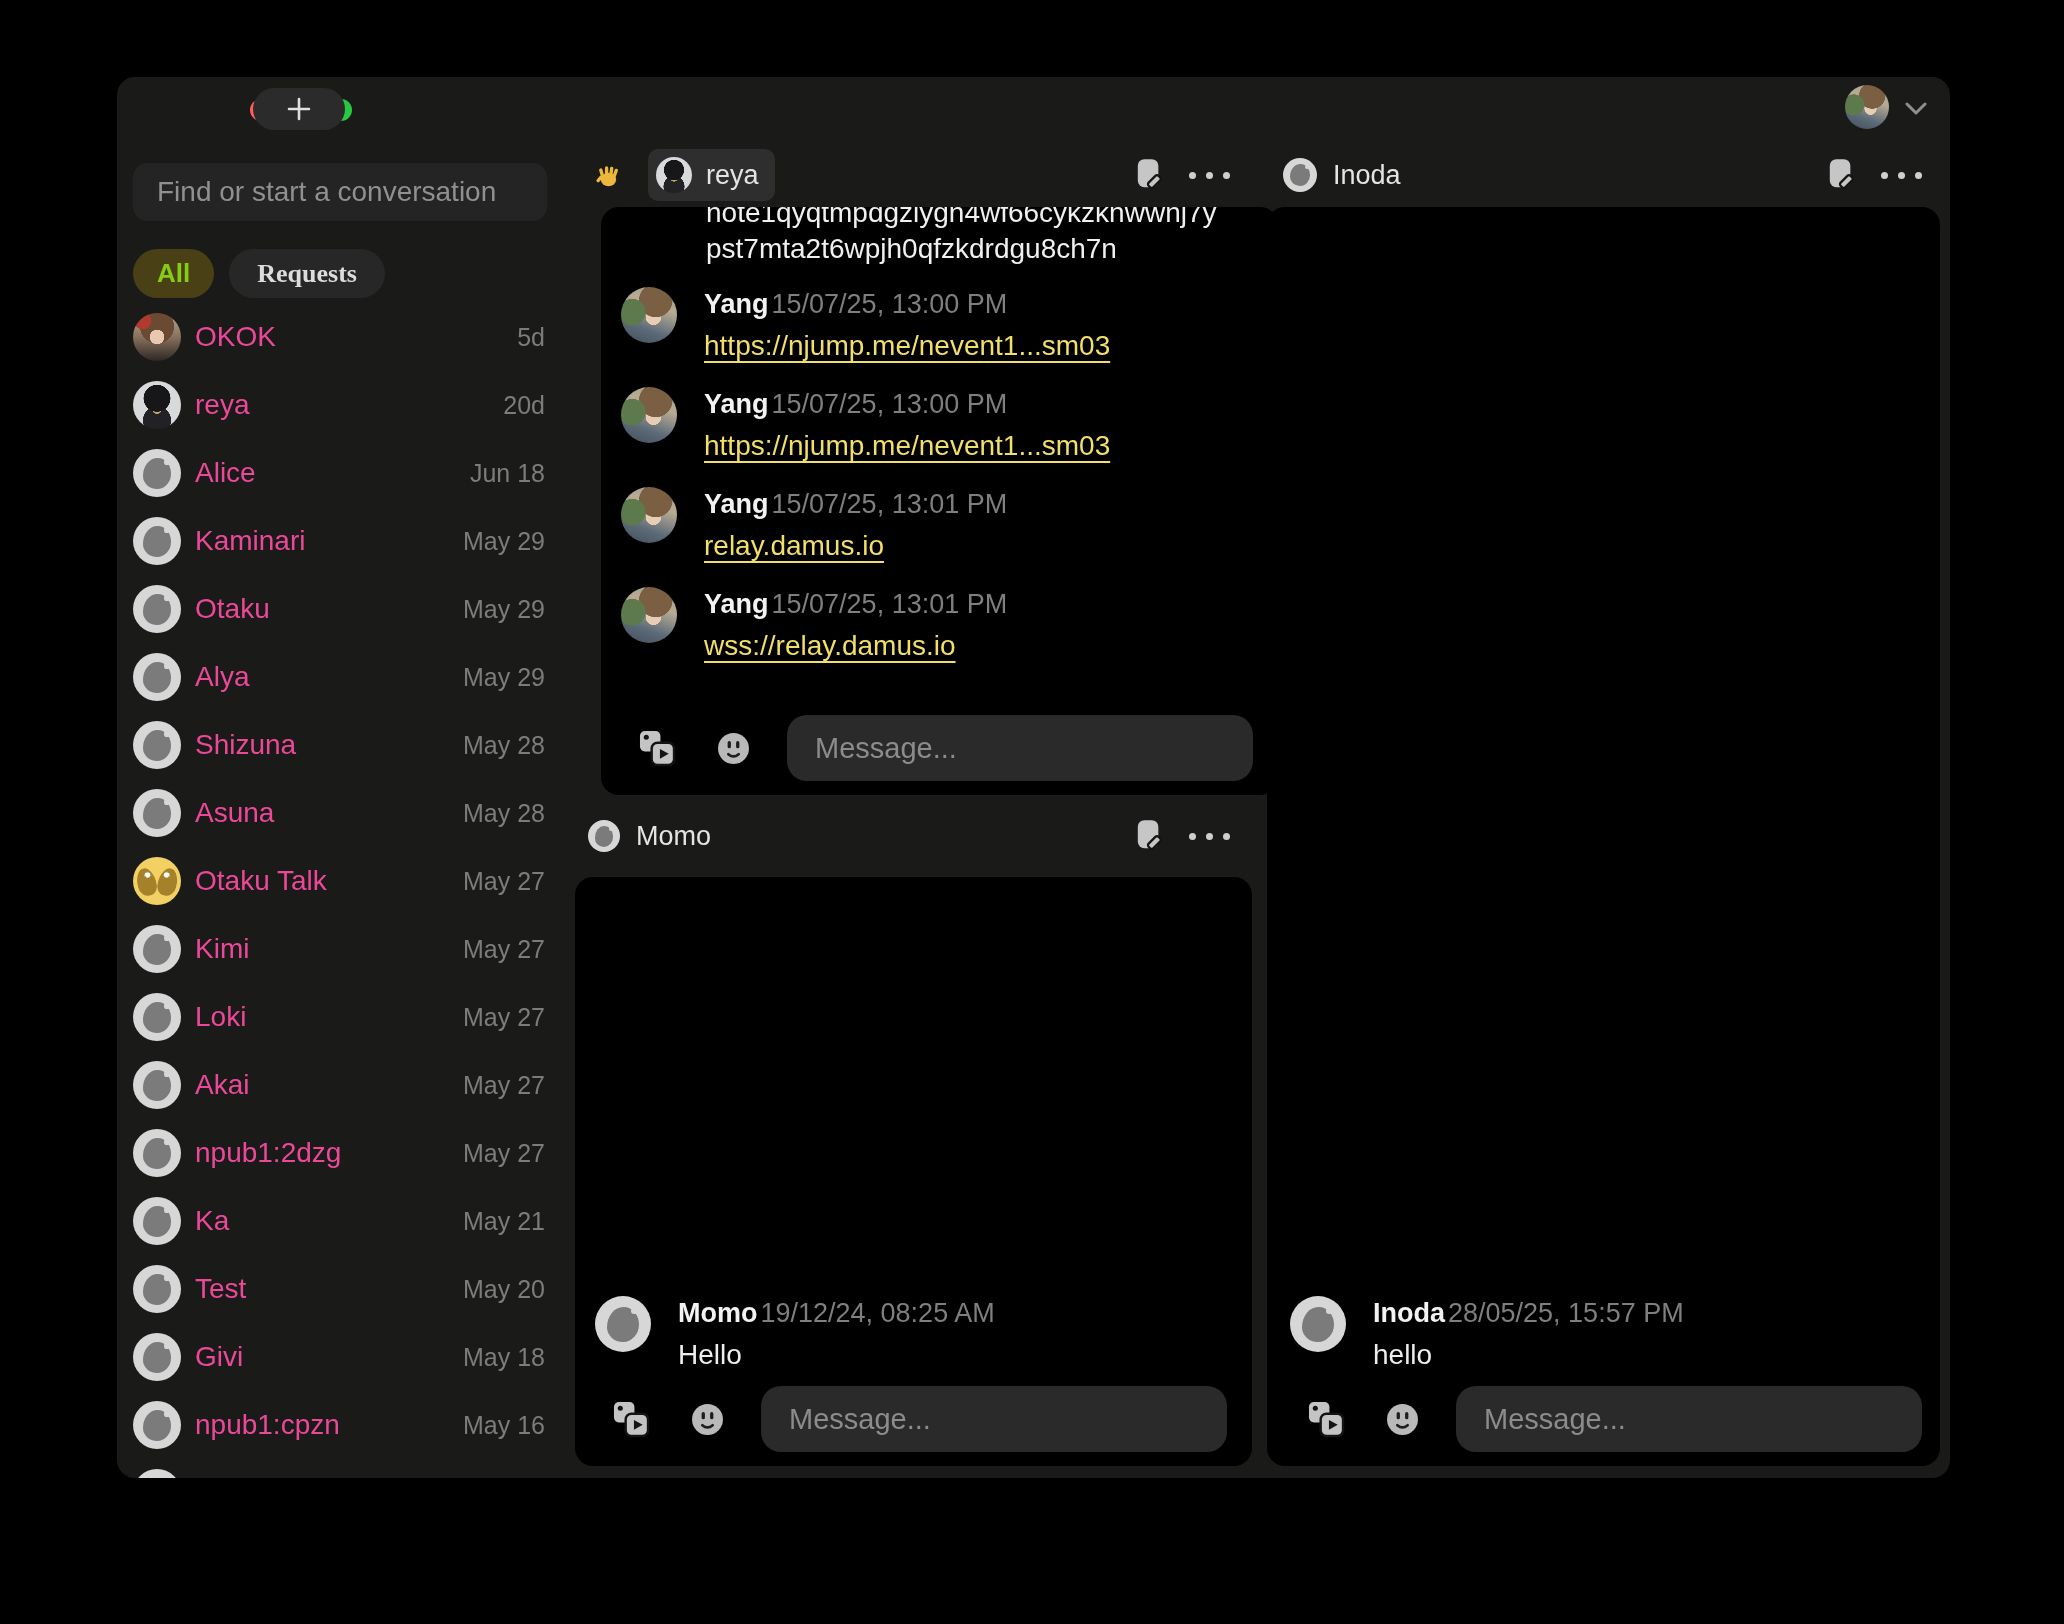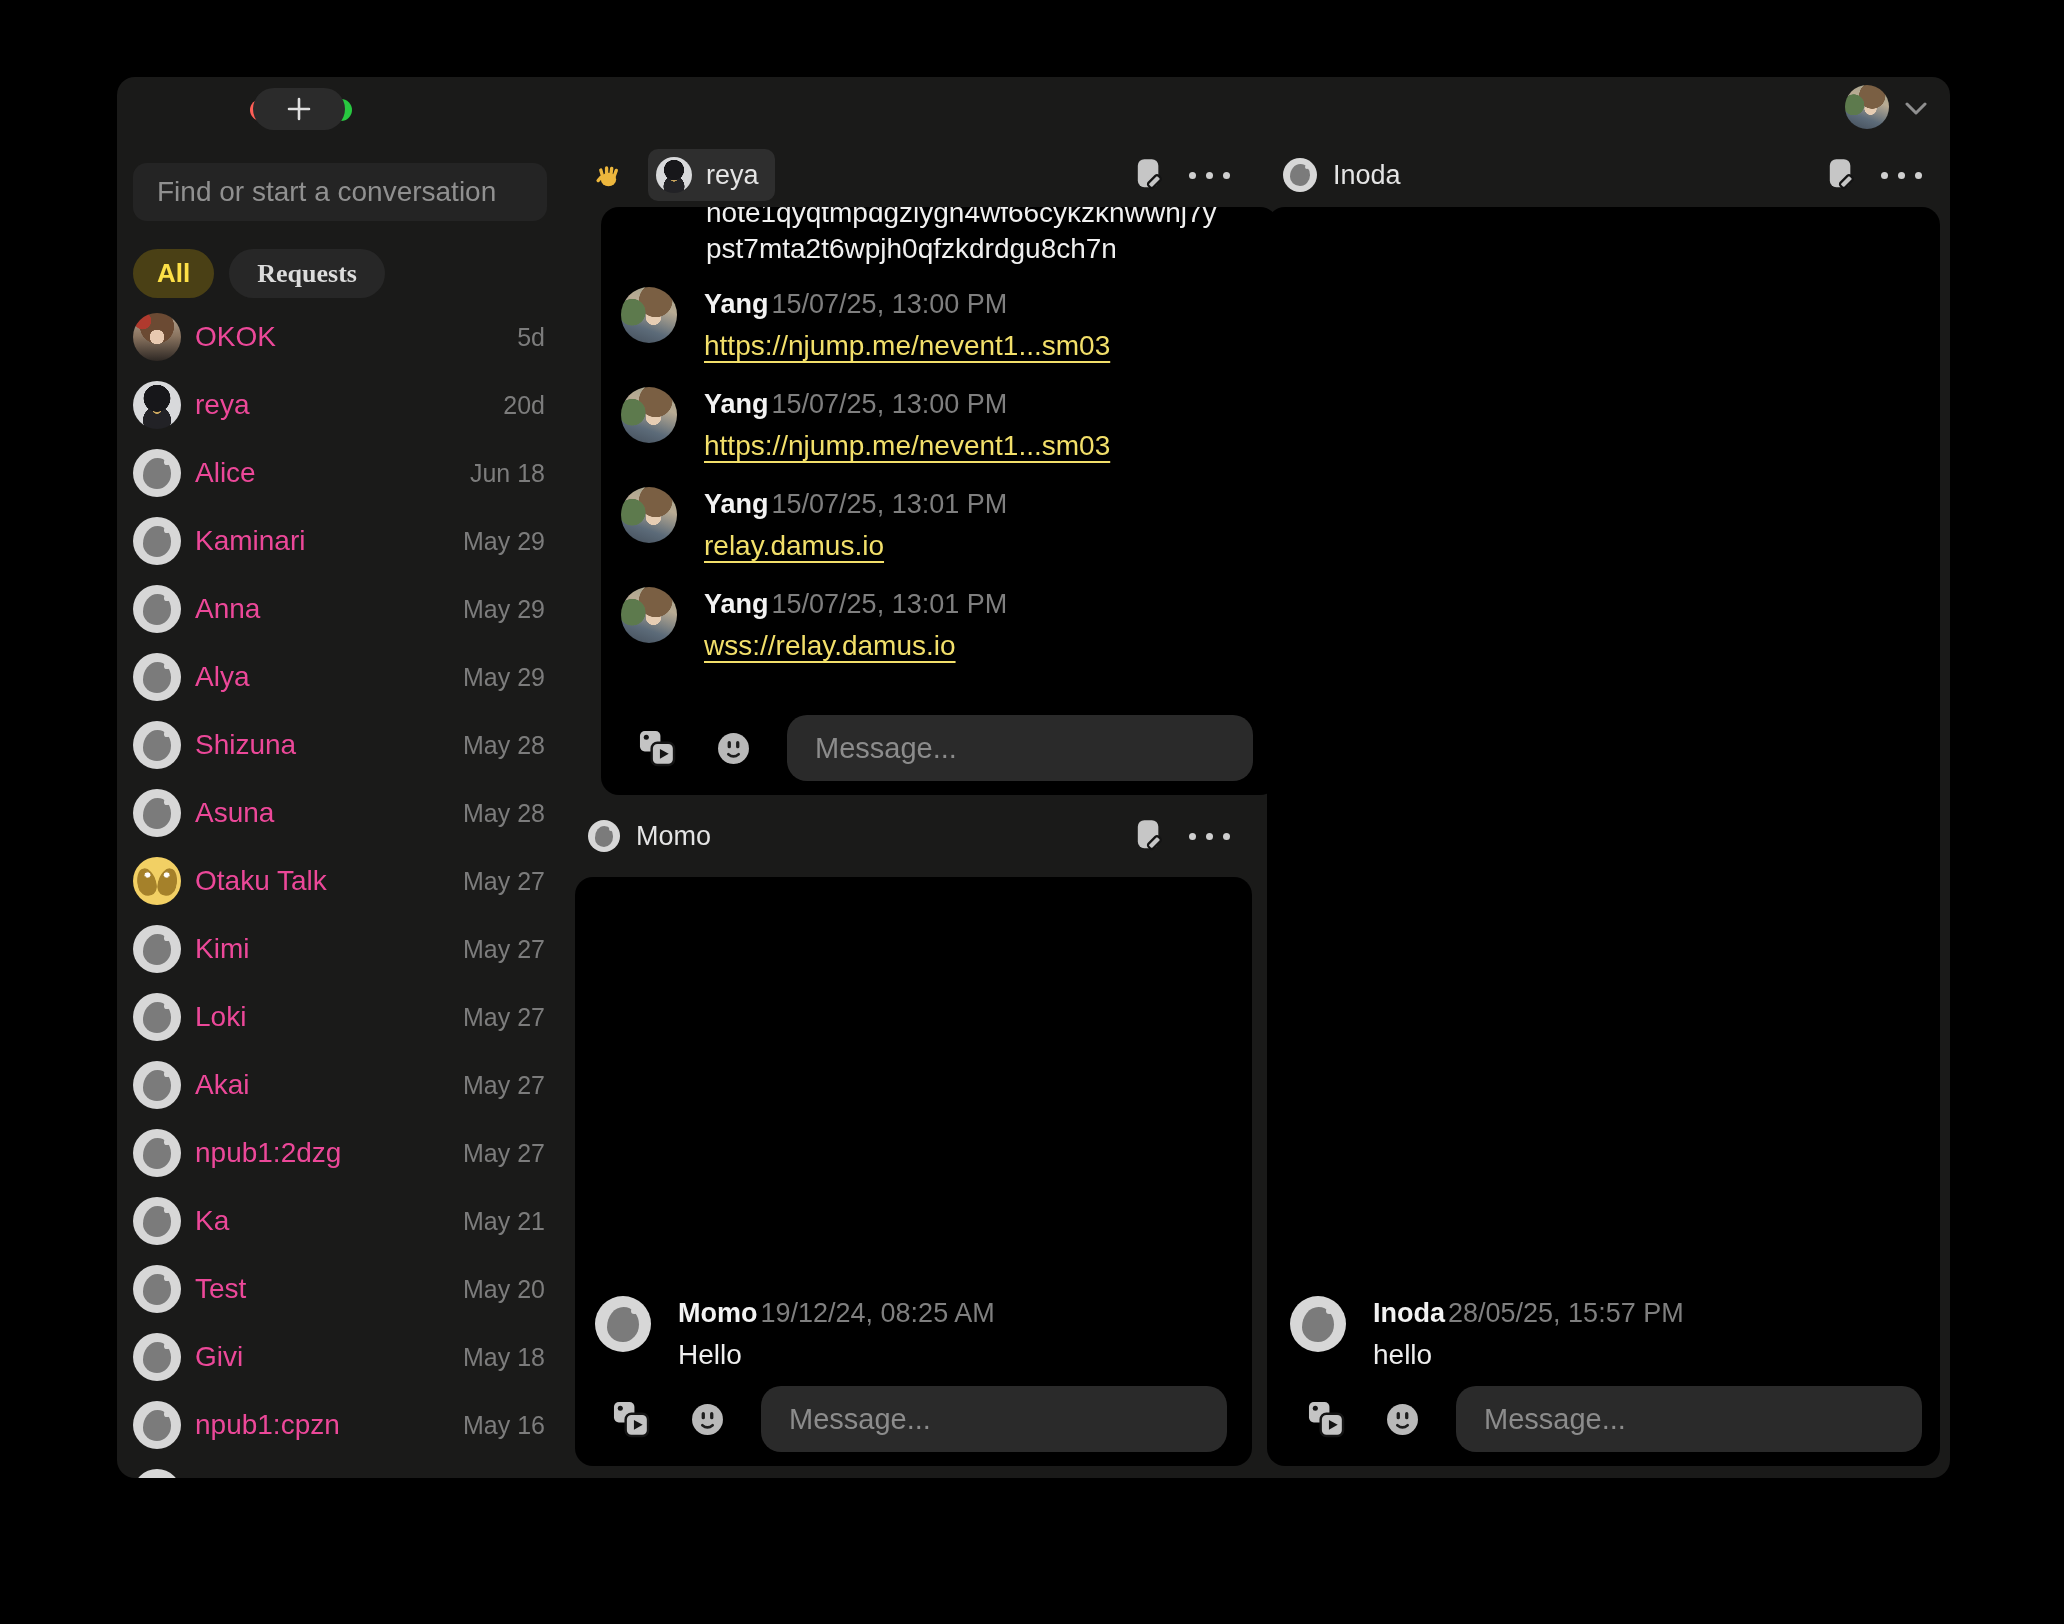--- a/index.html
+++ b/index.html
@@ -45,21 +45,21 @@
   
   .search{position:absolute;left:16px;top:86px;width:414px;height:58px;border-radius:14px;
     background:#242424;display:flex;align-items:center;}
   .search input{flex:1;background:transparent;border:none;outline:none;color:#cfcfcf;
     font-size:28px;padding:0 10px 0 24px;font-family:inherit;}
   .search input::placeholder{color:#909090;}
   .search svg{margin-right:20px;}
   .filters{position:absolute;left:16px;top:172px;display:flex;gap:15px;}
   .pill{height:49px;border-radius:25px;border:none;font-size:26px;font-weight:700;
     padding:0 24px;cursor:pointer;font-family:inherit;}
-  .pill.active{background:#4a4015;color:#fde047;}
+  .pill.active{background:#4a4015;color:#84cc16;}
   .pill.idle{background:#272727;color:#dcdcdc;font-weight:600;padding:0 28px;font-family:Liberation Serif, serif;}
   .convos{position:absolute;left:16px;top:226px;width:412px;}
   .row{height:68px;display:flex;align-items:center;cursor:pointer;}
   .row .av{width:48px;height:48px;margin-right:14px;}
   .row .nm{flex:1;font-size:28px;color:#ec4899;white-space:nowrap;overflow:hidden;}
   .row .dt{font-size:25px;color:#7c7c7c;}
   
   .phead{position:absolute;height:70px;display:flex;align-items:center;}
   .phead .title{font-size:27px;color:#e4e4e4;}
   .actions{position:absolute;right:22px;top:0;height:70px;display:flex;align-items:center;gap:26px;}
@@ -138,21 +138,21 @@
       <span class="nm">Alice</span>
       <span class="dt">Jun 18</span>
     </div>
     <div class="row">
       <span class="av av-default"></span>
       <span class="nm">Kaminari</span>
       <span class="dt">May 29</span>
     </div>
     <div class="row">
       <span class="av av-default"></span>
-      <span class="nm">Anna</span>
+      <span class="nm">Otaku</span>
       <span class="dt">May 29</span>
     </div>
     <div class="row">
       <span class="av av-default"></span>
       <span class="nm">Alya</span>
       <span class="dt">May 29</span>
     </div>
     <div class="row">
       <span class="av av-default"></span>
       <span class="nm">Shizuna</span>

